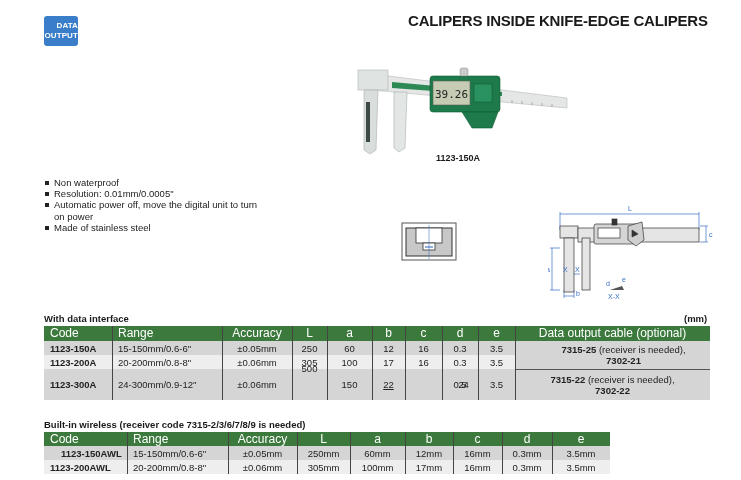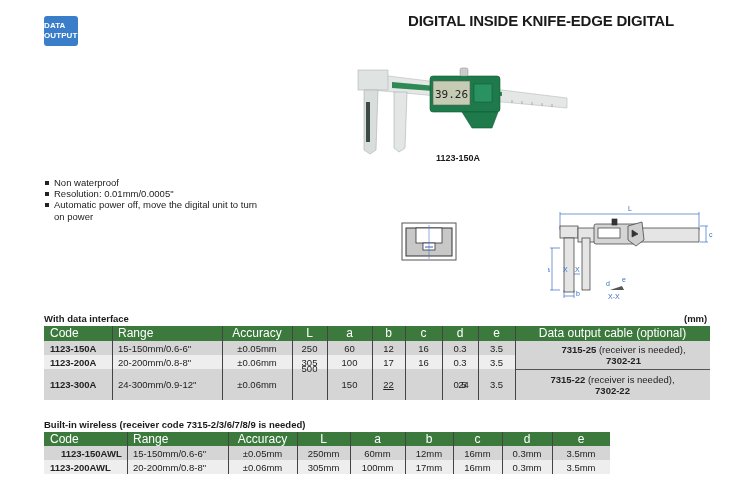--- a/index.html
+++ b/index.html
@@ -3,21 +3,21 @@
 <meta charset="utf-8">
 <style>
   * { box-sizing: border-box; margin: 0; padding: 0; }
   html, body { width: 741px; height: 480px; background: #ffffff; overflow: hidden; }
   body { position: relative; font-family: "Liberation Sans", sans-serif; color: #1a1a1a; }
 
   .badge {
     position: absolute; left: 44px; top: 16px; width: 34px; height: 30px;
     background: #3a7dc9; border-radius: 3px; color: #fff;
     font-family: "Liberation Sans", sans-serif; font-weight: bold; font-size: 8px;
-    line-height: 10px; text-align: left; padding-top: 5px; letter-spacing: 0.1px;
+    line-height: 10px; text-align: right; padding-top: 5px; letter-spacing: 0.1px;
   }
   .badge span { display: block; }
 
   .title {
     position: absolute; left: 408px; top: 12px; font-size: 15px; font-weight: bold;
     color: #1a1a1a; letter-spacing: -0.2px; white-space: nowrap;
   }
 
   .product { position: absolute; left: 352px; top: 62px; width: 220px; height: 100px; }
   .product-caption {
@@ -51,21 +51,21 @@
   .cable b { font-weight: bold; }
 </style>
 </head>
 <body>
 
 <div class="badge">
   <span>DATA</span>
   <span>OUTPUT</span>
 </div>
 
-<div class="title">DIGITAL INSIDE KNIFE-EDGE DIGITAL</div>
+<div class="title">CALIPERS INSIDE KNIFE-EDGE CALIPERS</div>
 
 <svg class="product" viewBox="0 0 220 100">
 
   <polygon points="20,12 215,36 215,46 20,28" fill="#e4e7e6" stroke="#b5bbb8" stroke-width="0.6"></polygon>
   <polygon points="40,20 150,30 150,34 40,26" fill="#2e8a55"></polygon>
 
   <rect x="6" y="8" width="30" height="20" fill="#dfe3e1" stroke="#b0b6b3" stroke-width="0.6"></rect>
 
   <polygon points="12,28 26,28 24,88 18,92 12,88" fill="#d9dddb" stroke="#a9afac" stroke-width="0.6"></polygon>
   <rect x="14" y="40" width="4" height="40" fill="#3b4a44"></rect>
@@ -85,20 +85,21 @@
       <line x1="190" y1="41" x2="190" y2="44"></line>
     <line x1="200" y1="42" x2="200" y2="45"></line>
   </g>
 </svg>
 <div class="product-caption">1123-150A</div>
 
 <ul class="features">
   <li>Non waterproof</li>
   <li>Resolution: 0.01mm/0.0005"</li>
   <li style="width:215px;">Automatic power off, move the digital unit to turn on power</li>
+  <li>Made of stainless steel</li>
 </ul>
 
 <svg class="section-icon" viewBox="0 0 56 39">
   <rect x="1" y="1" width="54" height="37" fill="#fff" stroke="#555" stroke-width="1"></rect>
   <rect x="5" y="6" width="46" height="28" fill="#c8c8c8" stroke="#333" stroke-width="1"></rect>
   <rect x="15" y="6" width="26" height="15" fill="#fff" stroke="#333" stroke-width="0.8"></rect>
   <rect x="22" y="21" width="12" height="7" fill="#fff" stroke="#333" stroke-width="0.8"></rect>
   <line x1="24" y1="25" x2="32" y2="25" stroke="#4a7ac8" stroke-width="1.2"></line>
   <line x1="28" y1="3" x2="28" y2="37" stroke="#4a7ac8" stroke-width="0.6"></line>
 </svg>

